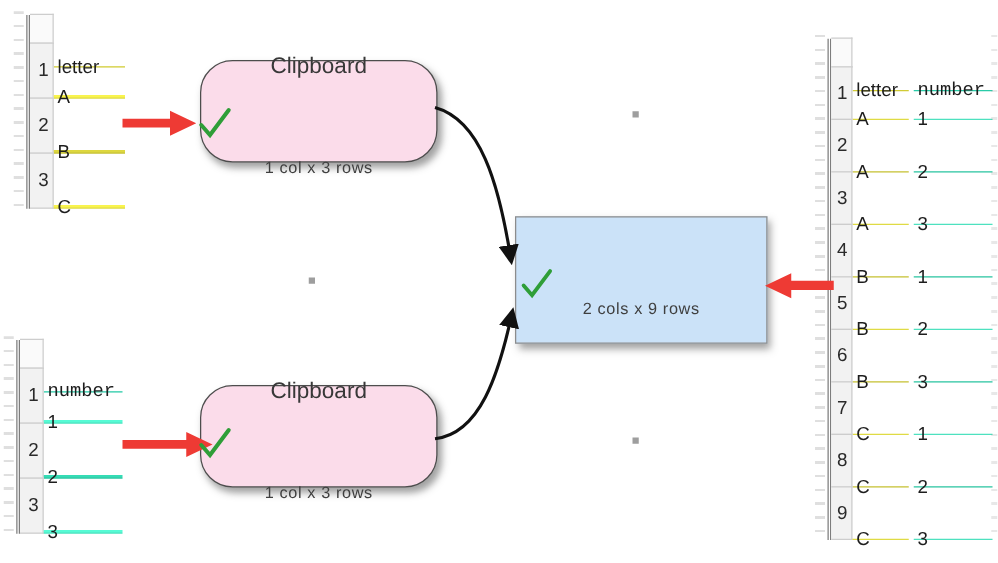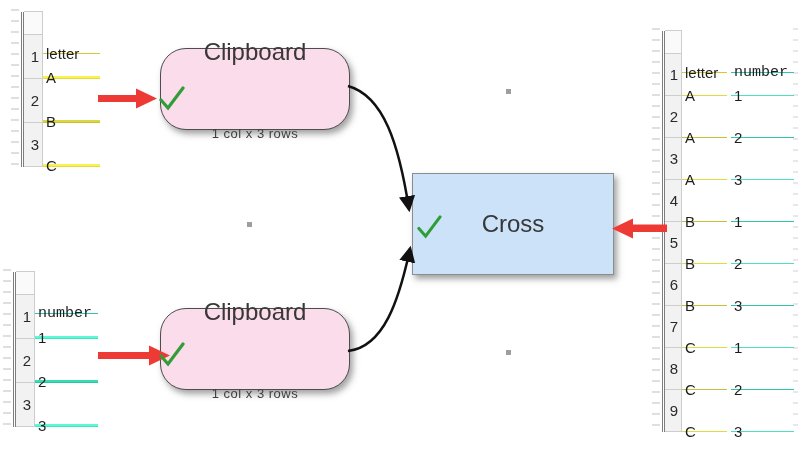--- a/index.html
+++ b/index.html
@@ -31,21 +31,21 @@
   #t-letter .thead, #t-number .thead{height:23px;}
   #t-result .rowhead{width:17px;}
   #t-result .c-letter{width:45px;} #t-result .c-number{width:63px;}
   #t-result .trow{height:42px;} #t-result .thead{height:23px;}
 
   
   .node{position:absolute;z-index:2;display:flex;flex-direction:column;align-items:center;
         justify-content:center;box-shadow:3px 4px 6px rgba(70,70,70,.5);}
   .node.pink{background:#fbdcea;border:1.4px solid #4d4d4d;border-radius:26px;gap:14px;}
   .node.blue{background:#cbe2f8;border:1.4px solid #8c8c8c;gap:16px;}
-  .node-title{font-size:24px;color:#383838;line-height:30px;}
+  .node-title{font-size:18px;color:#383838;line-height:30px;}
   .node-sub{font-size:13px;color:#3f3f3f;line-height:16px;letter-spacing:.5px;margin-top:45px;}
 
   .check{position:absolute;z-index:4;}
 
   
   .connectors{position:absolute;left:0;top:0;z-index:3;pointer-events:none;}
 </style>
 </head>
 <body>
 
@@ -154,21 +154,21 @@
     <div class="node-title">Clipboard</div>
     <div class="node-sub">1 col x 3 rows</div>
   </div>
 
   <div class="node pink" style="left:160px;top:308px;width:188px;height:80px;">
     <div class="node-title">Clipboard</div>
     <div class="node-sub">1 col x 3 rows</div>
   </div>
 
   <div class="node blue" style="left:412px;top:173px;width:200px;height:100px;">
-    <div class="node-title">Cross</div>
+    <div class="node-sub">2 cols x 9 rows</div>
   </div>
 
   <svg class="check" style="left:158px;top:85px;" width="27" height="27" viewBox="0 0 27 27">
     <path d="M3,15 L10,23 L25,3" stroke="#2f9e38" stroke-width="3.2" fill="none" stroke-linecap="round"></path>
   </svg>
   <svg class="check" style="left:158px;top:341px;" width="27" height="27" viewBox="0 0 27 27">
     <path d="M3,15 L10,23 L25,3" stroke="#2f9e38" stroke-width="3.2" fill="none" stroke-linecap="round"></path>
   </svg>
   <svg class="check" style="left:416px;top:214px;" width="26" height="26" viewBox="0 0 27 27">
     <path d="M3,15 L10,23 L25,3" stroke="#2f9e38" stroke-width="3.2" fill="none" stroke-linecap="round"></path>

